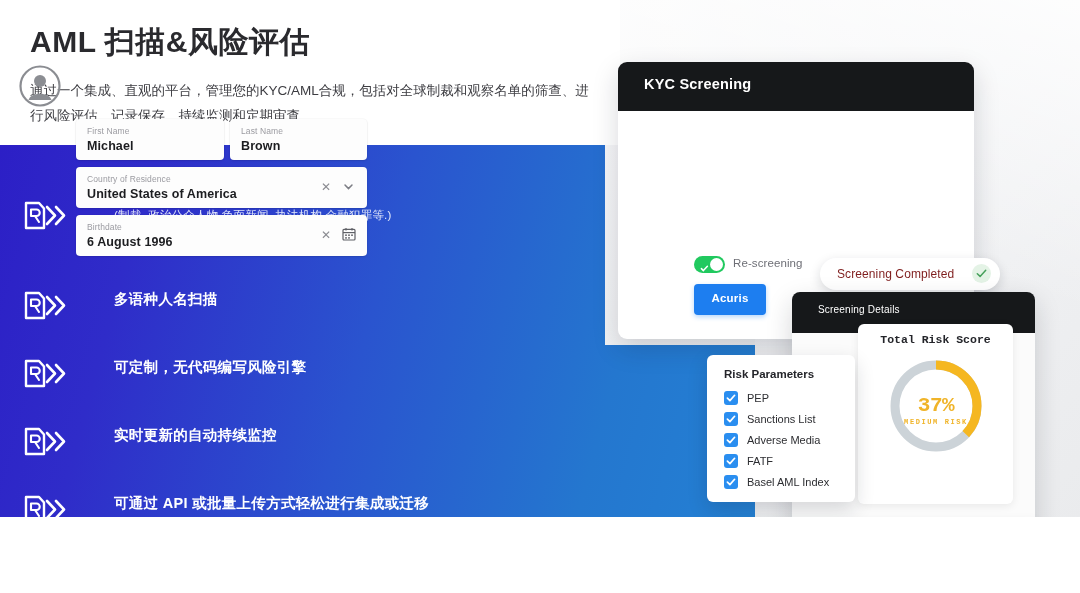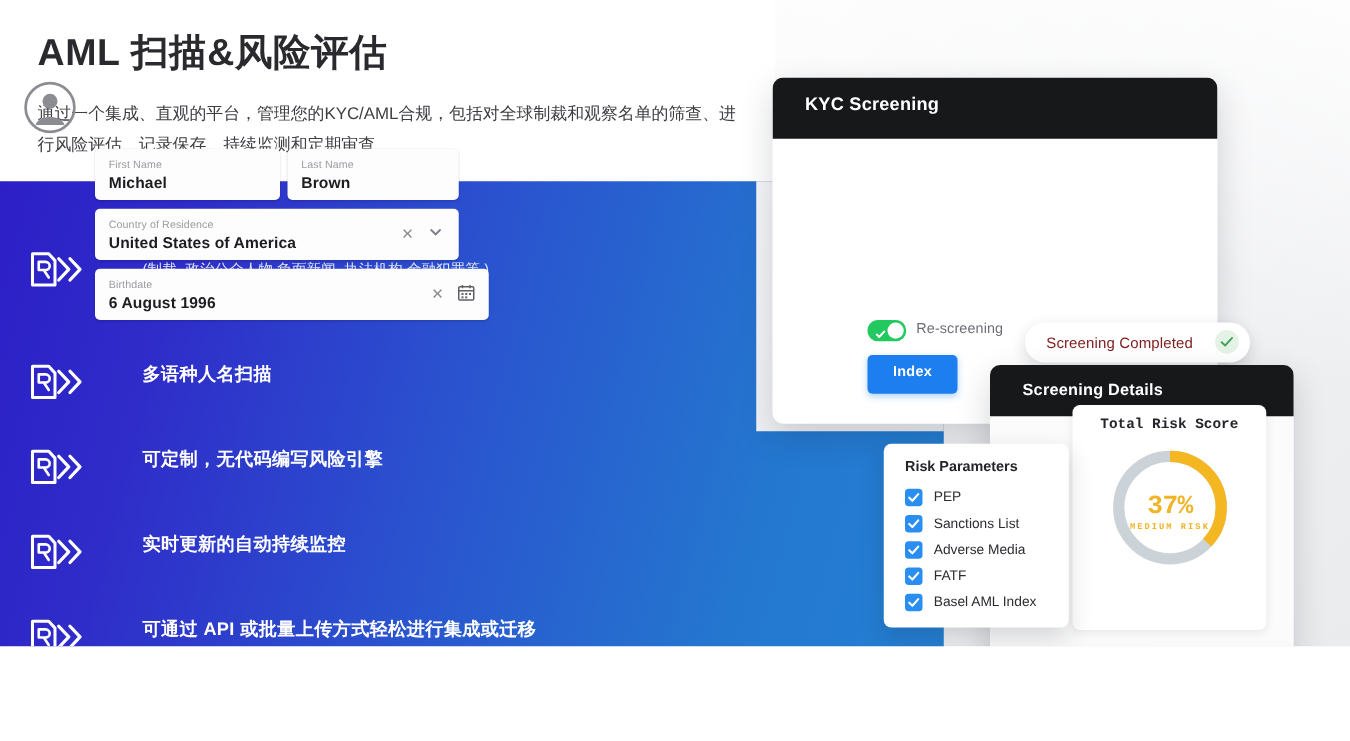--- a/index.html
+++ b/index.html
@@ -82,21 +82,21 @@
   .field-label{
     position:absolute;left:11px;top:7px;font-size:8.5px;color:#9b9ba1;letter-spacing:.1px;
   }
   .field-value{
     position:absolute;left:11px;top:20px;font-size:12.5px;font-weight:bold;color:#1c1d20;
     letter-spacing:.1px;
   }
   .f-first{left:76px;top:119px;width:148px;height:41px;}
   .f-last{left:230px;top:119px;width:137px;height:41px;}
   .f-country{left:76px;top:167px;width:291px;height:41px;}
-  .f-birth{left:76px;top:215px;width:291px;height:41px;padding-left:24px;}
+  .f-birth{left:76px;top:215px;width:291px;height:41px;}
   .fx{position:absolute;font-size:12px;color:#8b8c92;top:13px;}
   .ficon{position:absolute;top:12px;}
 
   .toggle-row{position:absolute;left:694px;top:256px;width:200px;height:20px;}
   .toggle{
     position:absolute;left:0;top:0;width:31px;height:17px;border-radius:9px;background:#21c95f;
   }
   .toggle-knob{
     position:absolute;right:2px;top:2px;width:13px;height:13px;border-radius:50%;background:#fff;
   }
@@ -132,21 +132,21 @@
   .details-card{
     position:absolute;left:792px;top:292px;width:243px;height:289px;
     background:#fbfbfb;border-radius:8px;
     box-shadow:0 10px 26px rgba(20,25,40,.18);
     overflow:hidden;
   }
   .details-head{
     position:absolute;left:0;top:0;width:100%;height:41px;background:#16181a;
   }
   .details-head-title{
-    position:absolute;left:26px;top:12px;color:#fff;font-size:13px;font-weight:bold;
+    position:absolute;left:26px;top:12px;color:#fff;font-size:10px;font-weight:normal;
     letter-spacing:.2px;
   }
   .score-panel{
     position:absolute;left:66px;top:32px;width:155px;height:180px;
     background:#fff;border-radius:6px;box-shadow:0 2px 8px rgba(0,0,0,.08);font-family:Liberation Mono, monospace;
   }
   .score-title{
     position:absolute;left:0;top:9px;width:100%;text-align:center;
     font-size:11.5px;font-weight:bold;color:#24252a;
   }
@@ -333,21 +333,21 @@
         <svg width="9" height="9" viewBox="0 0 9 9">
             <path d="M1.4 4.6 L3.4 6.6 L7.4 2.2" fill="none" stroke="#fff" stroke-width="1.5" stroke-linecap="round" stroke-linejoin="round"></path>
           </svg>
       </div>
       <div class="toggle-knob"></div>
     </div>
     <div class="toggle-label">Re-screening</div>
   </div>
 
   <button class="screen-btn">
-    <span>Index</span>
+    <span>Acuris</span>
   </button>
 
   <div class="completed-pill">
     <div class="completed-txt">Screening Completed</div>
     <div class="completed-check">
       <svg width="19" height="19" viewBox="0 0 19 19">
           <path d="M5.3 9.8 L8.1 12.4 L13.7 6.3" fill="none" stroke="#45a05a" stroke-width="1.5" stroke-linecap="round" stroke-linejoin="round"></path>
         </svg>
     </div>
   </div>

